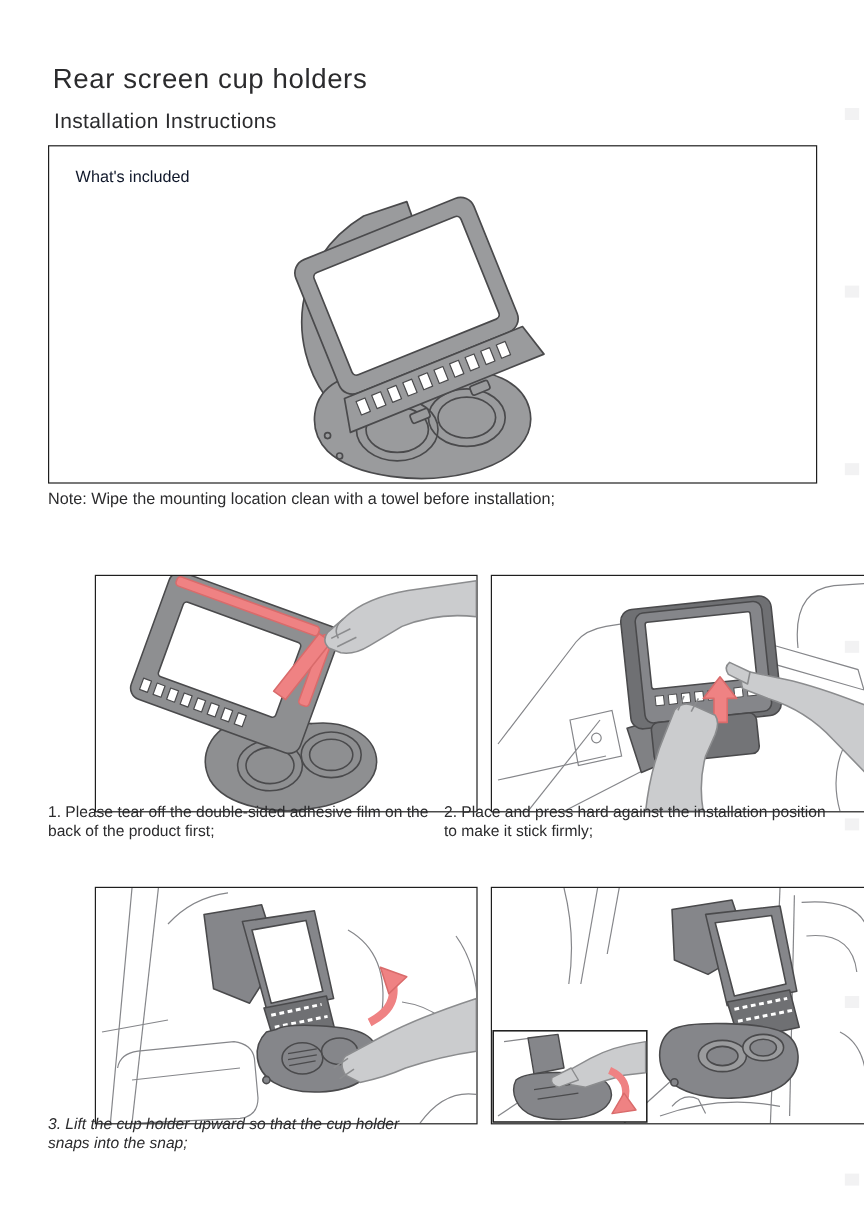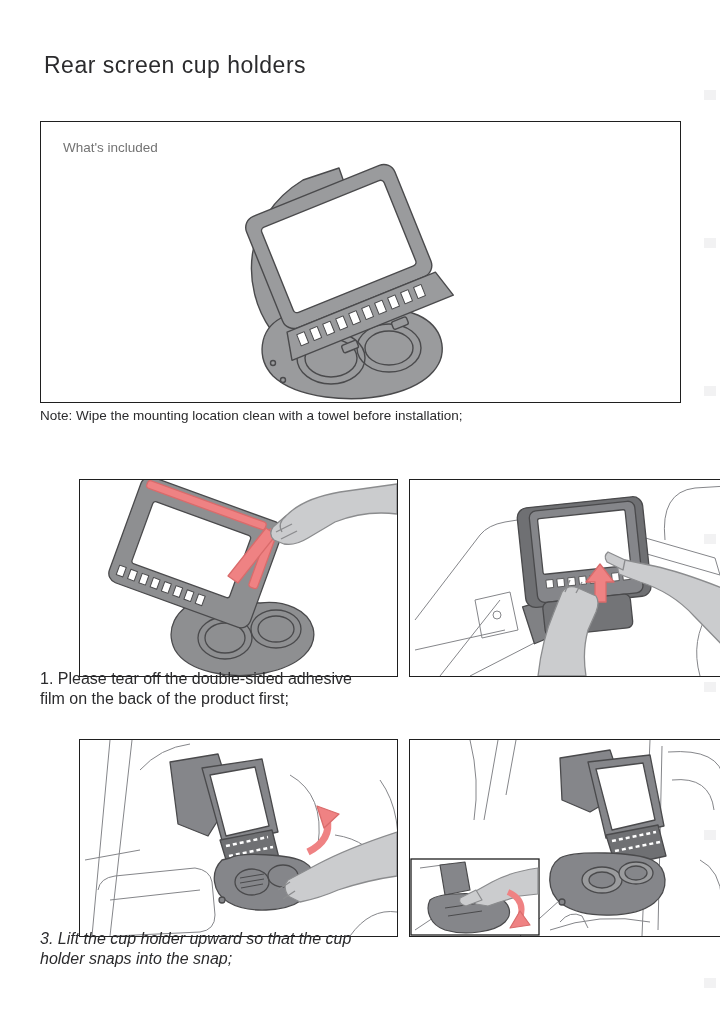--- a/index.html
+++ b/index.html
@@ -13,53 +13,54 @@
   }
   .subtitle{
     position:absolute;left:45px;top:91px;font-size:17.5px;font-weight:400;
     letter-spacing:0.3px;color:#2b2b2d;margin:0;
   }
   .included-box{
     position:absolute;left:40px;top:121px;width:639px;height:280px;
     border:1px solid #1f1f1f;background:#fff;
   }
   .included-label{
-    position:absolute;left:22px;top:18px;font-size:13.5px;color:#737373;
+    position:absolute;left:22px;top:18px;font-size:13.5px;color:#0f172a;
   }
   .hero-svg{position:absolute;left:170px;top:36px;}
   .note{
     position:absolute;left:40px;top:408px;font-size:13.5px;color:#2b2b2d;margin:0;
   }
   .panel{
     position:absolute;width:317px;height:196px;border:1px solid #1f1f1f;
     background:#fff;overflow:hidden;
   }
   .p1{left:39px;top:463px;}
   .p2{left:369px;top:463px;}
   .p3{left:39px;top:723px;}
   .p4{left:369px;top:723px;}
   .caption{
-    position:absolute;width:318px;font-size:16px;line-height:1.25;
+    position:absolute;width:318px;font-size:13px;line-height:1.25;
     color:#2b2b2d;margin:0;
   }
   .c1{left:40px;top:669px;}
   .c2{left:370px;top:669px;}
   .c3{left:40px;top:929px;font-style:italic;}
   .c4{left:370px;top:929px;}
   .edge-tick{
     position:absolute;left:704px;width:12px;height:10px;background:#f2f2f3;
   }
   svg{display:block;}
 </style>
 </head>
 <body>
 
 <div class="page">
 
   <h1 class="title">Rear screen cup holders</h1>
+  <h2 class="subtitle">Installation Instructions</h2>
 
   <div class="included-box">
     <div class="included-label">What's included</div>
 
     <svg class="hero-svg" width="250" height="245" viewBox="0 0 250 245">
       <g stroke="#4a4a4c" stroke-width="1.4" stroke-linejoin="round">
 
         <path d="M60,172 C30,130 30,60 92,22 L128,10 L142,50 C95,68 78,110 84,160 Z" fill="#9a9b9d"></path>
 
         <g>
@@ -287,20 +288,21 @@
           <g>
             <path d="M98,152 Q116,160 110,178" stroke="#ef8283" stroke-width="6" fill="none"></path>
             <path d="M100,188 L120,185 L110,171 Z" fill="#ef8283" stroke="#d96b6b"></path>
           </g>
         </g>
       </g>
     </svg>
   </figure>
 
   <p class="caption c1">1. Please tear off the double-sided adhesive film on the back of the product first;</p>
+  <p class="caption c2">2. Place and press hard against the installation position to make it stick firmly;</p>
   <p class="caption c3">3. Lift the cup holder upward so that the cup holder snaps into the snap;</p>
 
   <div class="edge-tick" style="top:90px"></div>
   <div class="edge-tick" style="top:238px"></div>
   <div class="edge-tick" style="top:386px"></div>
   <div class="edge-tick" style="top:534px"></div>
   <div class="edge-tick" style="top:682px"></div>
   <div class="edge-tick" style="top:830px"></div>
   <div class="edge-tick" style="top:978px"></div>
 

